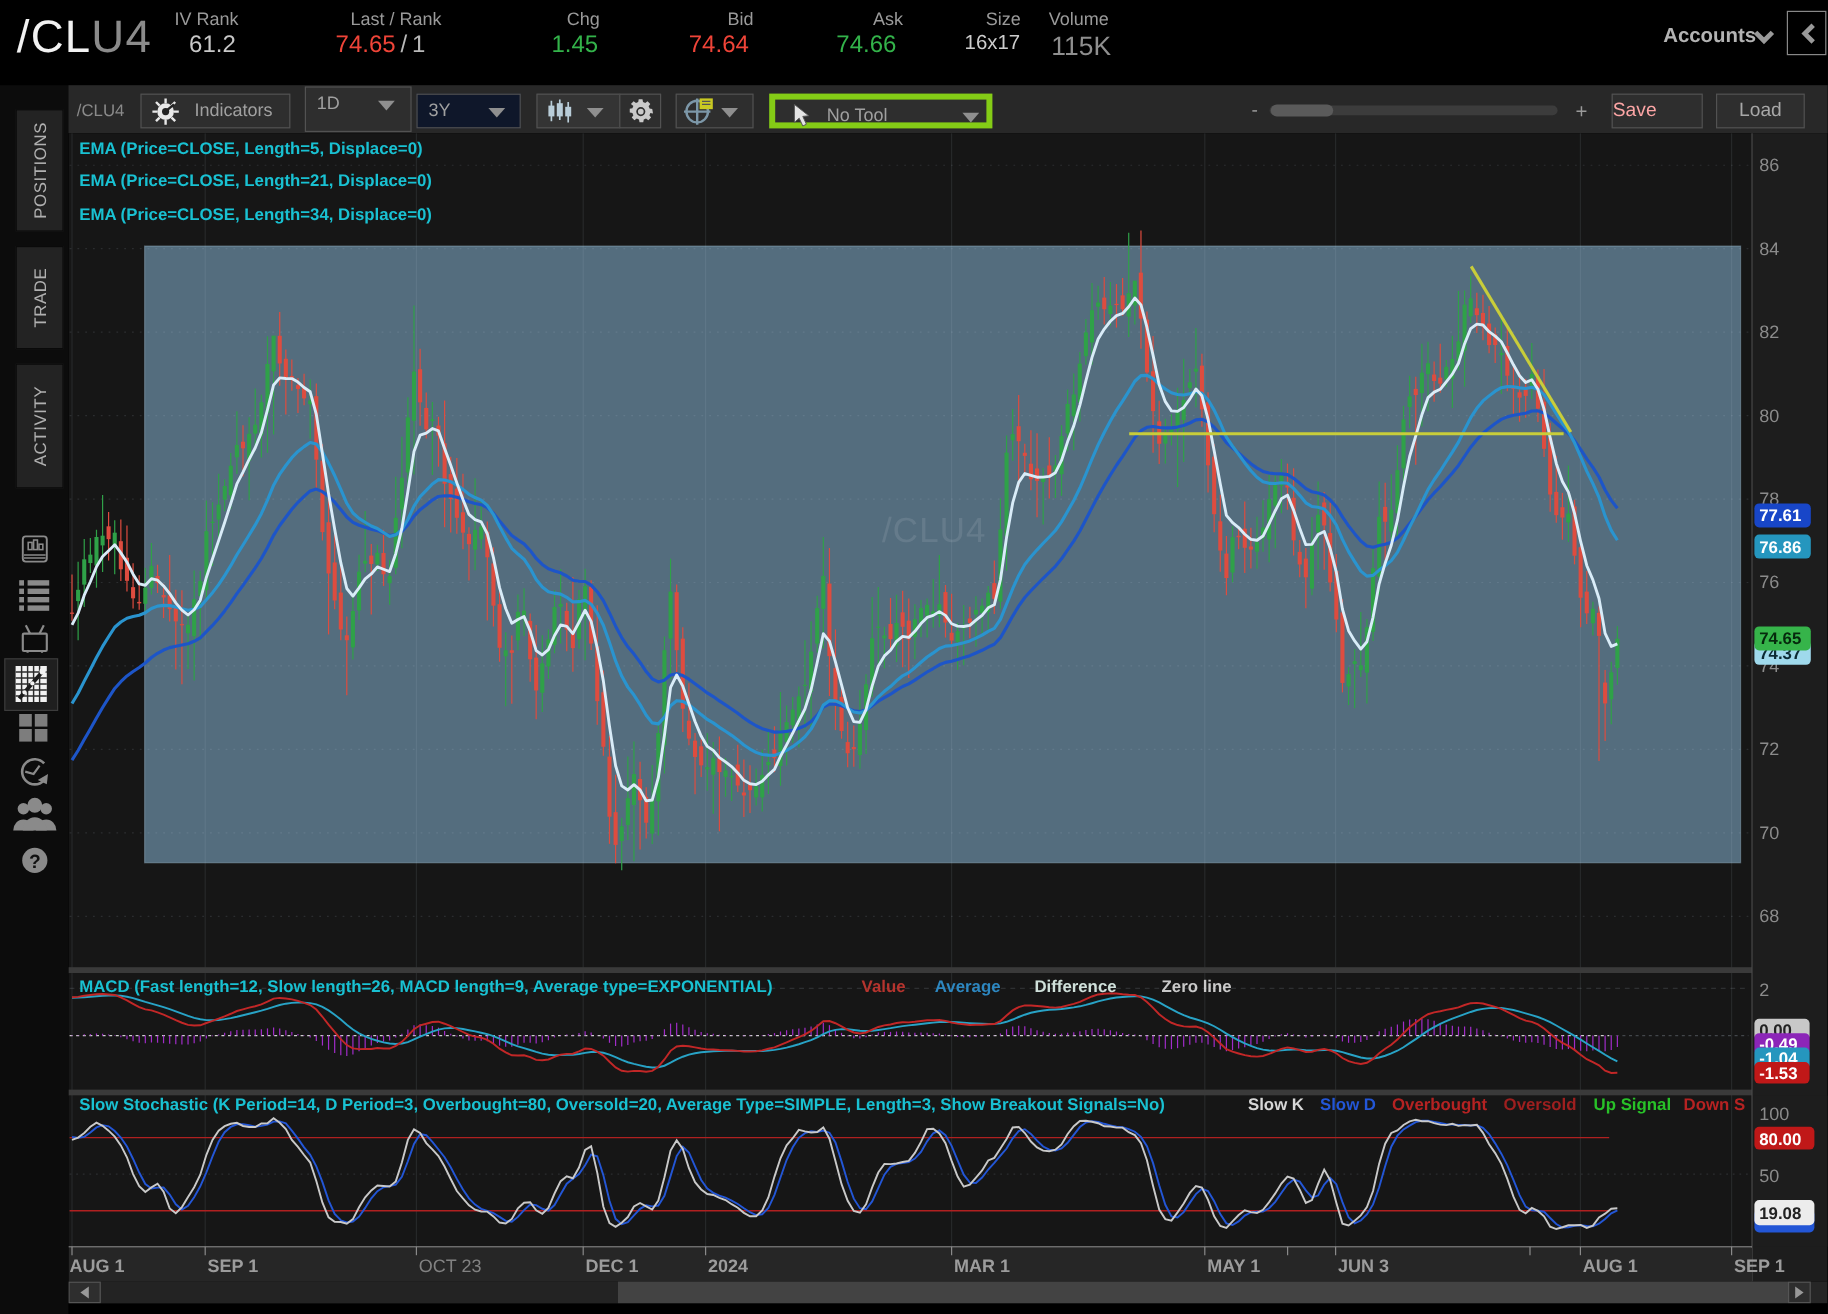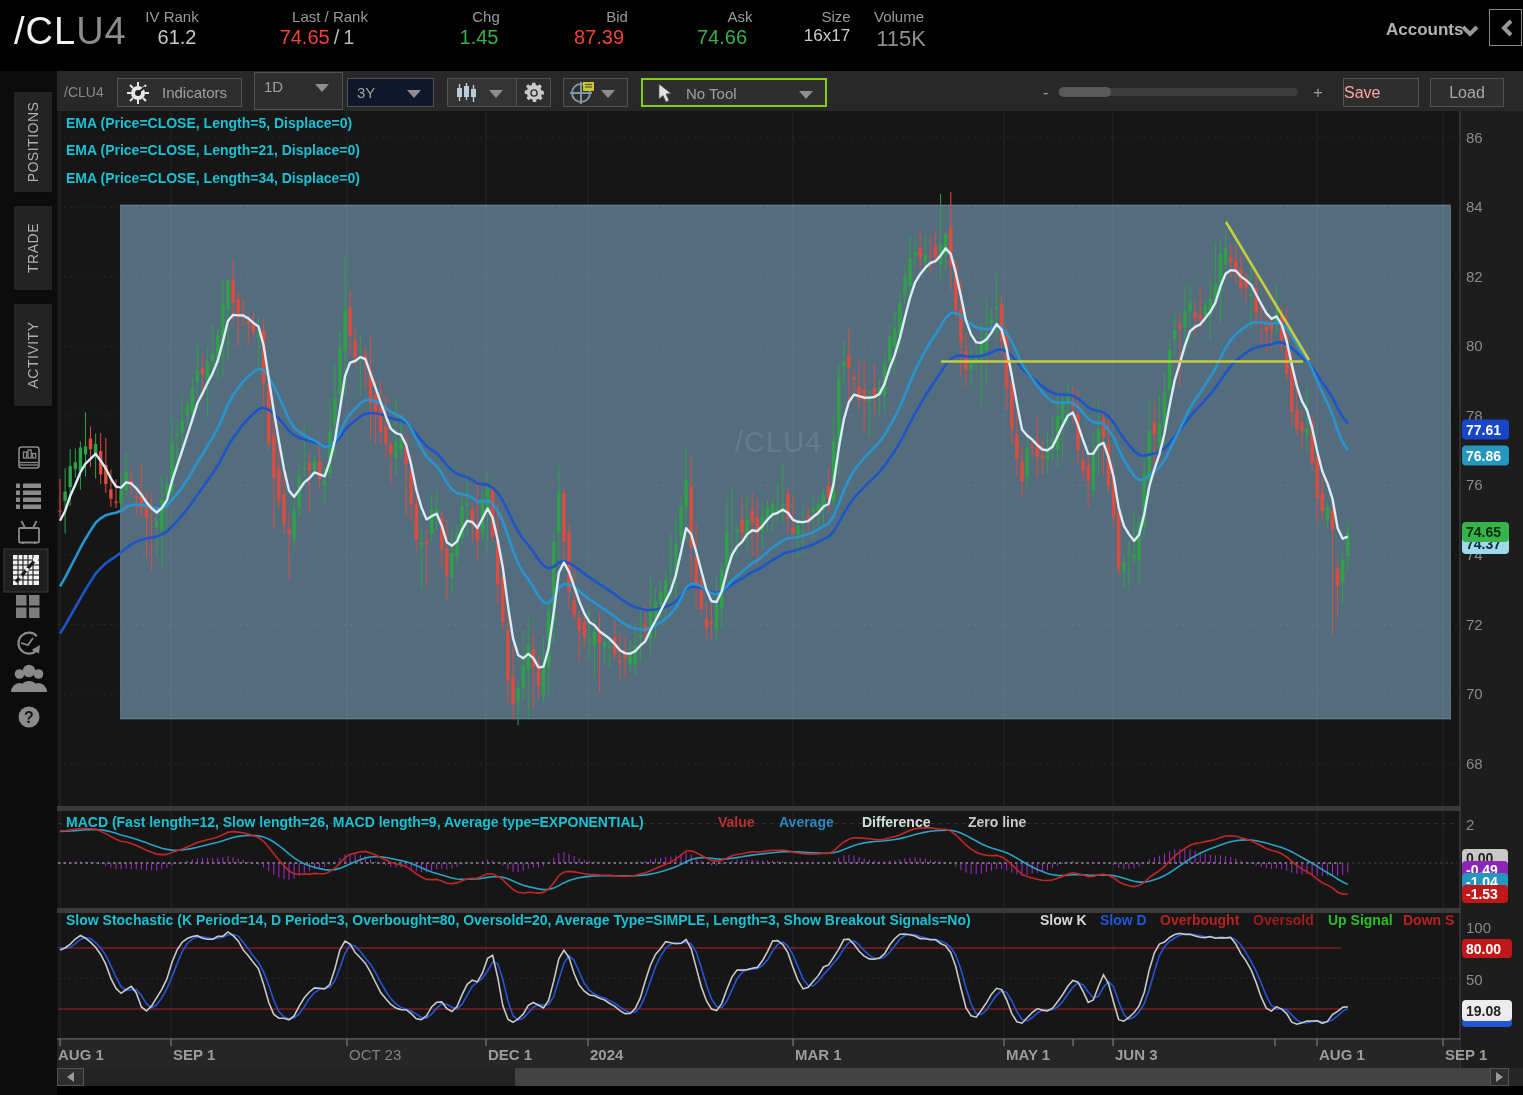--- a/index.html
+++ b/index.html
@@ -24,21 +24,21 @@
   <div style="position:absolute;left:486px;top:8px;width:0;overflow:visible">
         <div style="position:absolute;transform:translateX(-50%);white-space:nowrap;color:#9a9a9a;font-size:15px">Chg</div>
       </div>
       <div style="position:absolute;left:479px;top:26px;width:0;overflow:visible">
         <div style="position:absolute;transform:translateX(-50%);white-space:nowrap;color:#33b34a;font-size:20px">1.45</div>
       </div>
   <div style="position:absolute;left:617px;top:8px;width:0;overflow:visible">
         <div style="position:absolute;transform:translateX(-50%);white-space:nowrap;color:#9a9a9a;font-size:15px">Bid</div>
       </div>
       <div style="position:absolute;left:599px;top:26px;width:0;overflow:visible">
-        <div style="position:absolute;transform:translateX(-50%);white-space:nowrap;color:#ef4438;font-size:20px">87.39</div>
+        <div style="position:absolute;transform:translateX(-50%);white-space:nowrap;color:#ef4438;font-size:20px">74.64</div>
       </div>
   <div style="position:absolute;left:740px;top:8px;width:0;overflow:visible">
         <div style="position:absolute;transform:translateX(-50%);white-space:nowrap;color:#9a9a9a;font-size:15px">Ask</div>
       </div>
       <div style="position:absolute;left:722px;top:26px;width:0;overflow:visible">
         <div style="position:absolute;transform:translateX(-50%);white-space:nowrap;color:#33b34a;font-size:20px">74.66</div>
       </div>
   <div style="position:absolute;left:836px;top:8px;width:0;overflow:visible">
         <div style="position:absolute;transform:translateX(-50%);white-space:nowrap;color:#9a9a9a;font-size:15px">Size</div>
       </div>
@@ -197,21 +197,21 @@
       <line x1="11" y1="1" x2="11" y2="23" stroke="#7c97a8" stroke-width="2"></line>
           <line x1="0" y1="12" x2="22" y2="12" stroke="#7c97a8" stroke-width="2"></line>
       <rect x="13" y="1" width="11" height="9" fill="#c9c922"></rect>
           <line x1="15" y1="3.5" x2="22" y2="3.5" stroke="#555" stroke-width="1.2"></line>
           <line x1="15" y1="6" x2="22" y2="6" stroke="#555" stroke-width="1.2"></line>
         </svg>
     <svg width="18" height="12" style="position:absolute;left:36px;top:9px">
           <path d="M1,2 L8,10 L15,2 Z" fill="#8f8f8f"></path>
         </svg>
   </div>
-  <div style="position:absolute;left:584px;top:7px;width:186px;height:29px;background:#2e2e2e;border:2px solid #84cc16;box-sizing:border-box">
+  <div style="position:absolute;left:584px;top:7px;width:186px;height:29px;background:#2e2e2e;border:5px solid #84cc16;box-sizing:border-box">
     <svg width="18" height="22" style="position:absolute;left:13px;top:3px">
           <path d="M3,1 L3,16 L7,12.5 L10,19 L13,17.5 L10,11 L15,10.5 Z" fill="#e4e4e4" stroke="#555" stroke-width="0.8"></path>
         </svg>
     <div style="position:absolute;left:43px;top:5px;color:#a0a0a0;font-size:15px">No Tool</div>
     <svg width="18" height="12" style="position:absolute;left:155px;top:9px">
           <path d="M1,2 L8,10 L15,2 Z" fill="#8f8f8f"></path>
         </svg>
   </div>
   <div style="position:absolute;left:986px;top:13px;color:#9a9a9a;font-size:16px">-</div>
   <div style="position:absolute;left:1001px;top:17px;width:240px;height:8px;background:#3c3c3c;border-radius:4px"></div>

